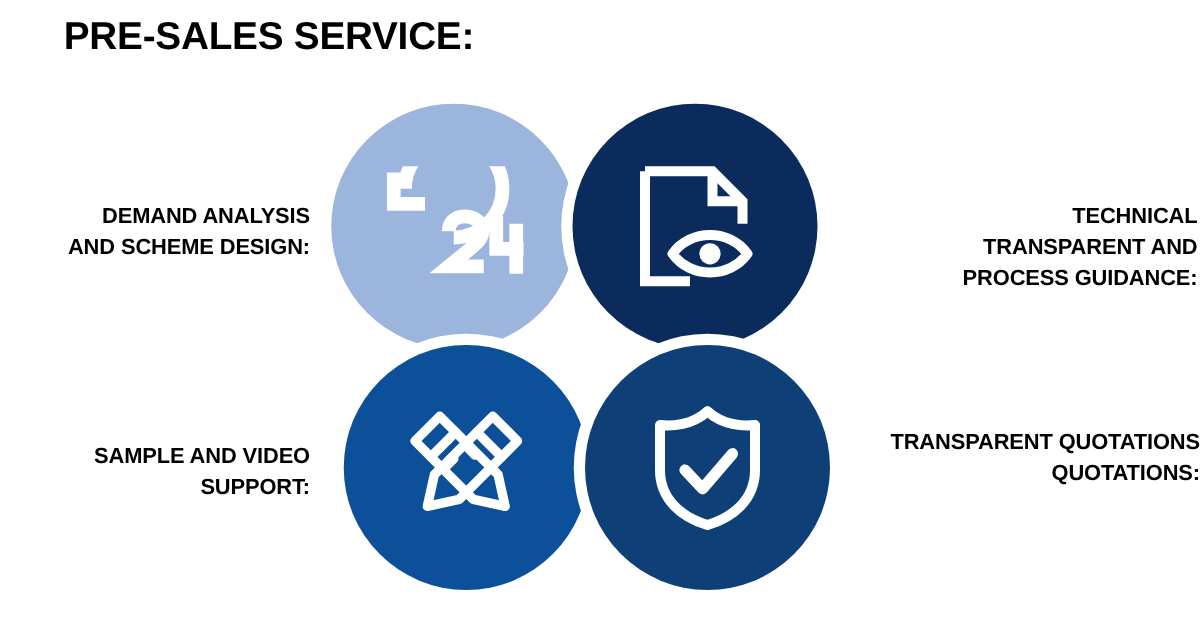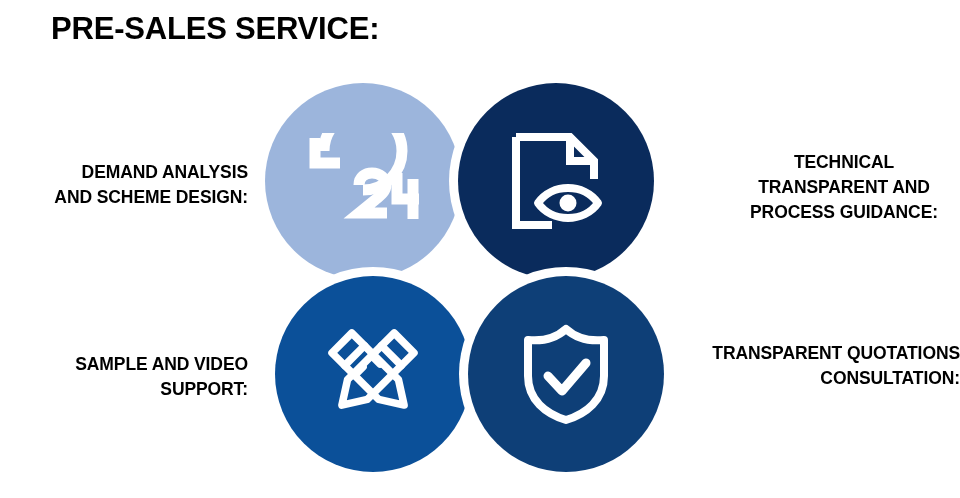--- a/index.html
+++ b/index.html
@@ -56,21 +56,21 @@
 
   
   .label {
     position:absolute;
     font-size:17.5px;
     font-weight:bold;
     line-height:1.42;
     letter-spacing:-0.1px;
   }
   #label-demand    { right:712px; top:160px; text-align:right; width:260px; }
-  #label-technical { left:730px;  top:150px; text-align:center;  width:228px; }
+  #label-technical { left:730px;  top:160px; text-align:right;  width:228px; }
   #label-sample    { right:712px; top:352px; text-align:right; width:260px; }
   #label-quote     { left:670px;  top:341px; text-align:right;  width:290px; }
   .label .ln { display:block; white-space:nowrap; }
 </style>
 </head>
 <body>
 
 <div id="page-title">PRE-SALES SERVICE:</div>
 
 <div id="circle-cluster">
@@ -155,14 +155,14 @@
   <span class="ln">PROCESS GUIDANCE:</span>
 </div>
 
 <div class="label" id="label-sample">
   <span class="ln">SAMPLE AND VIDEO</span>
   <span class="ln">SUPPORT:</span>
 </div>
 
 <div class="label" id="label-quote">
   <span class="ln">TRANSPARENT QUOTATIONS</span>
-  <span class="ln">CONSULTATION:</span>
+  <span class="ln">QUOTATIONS:</span>
 </div>
 
 </body></html>

